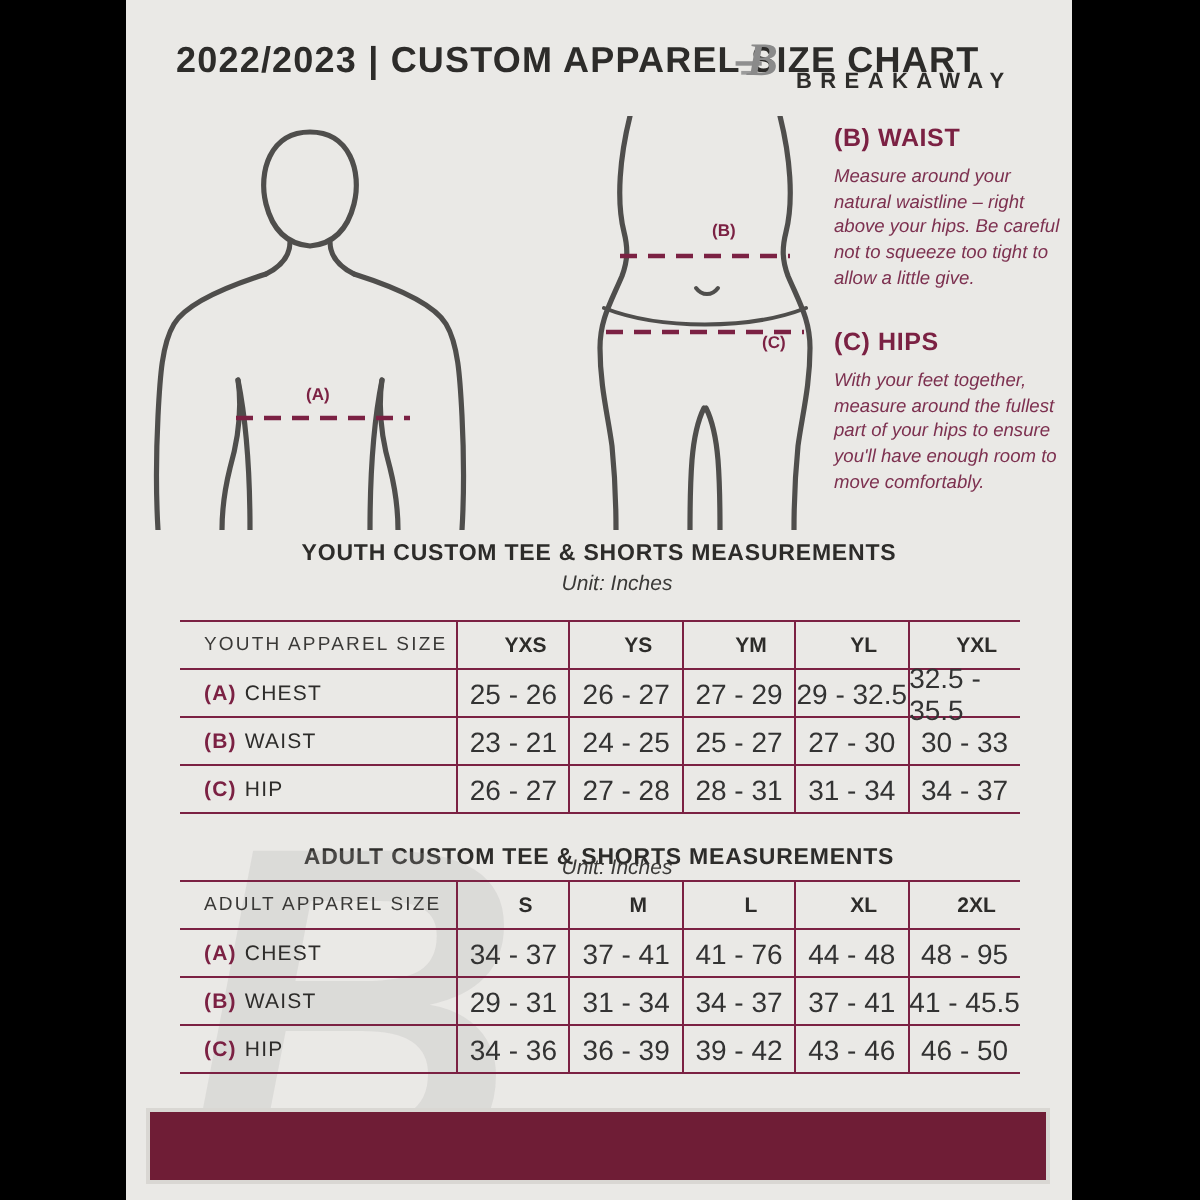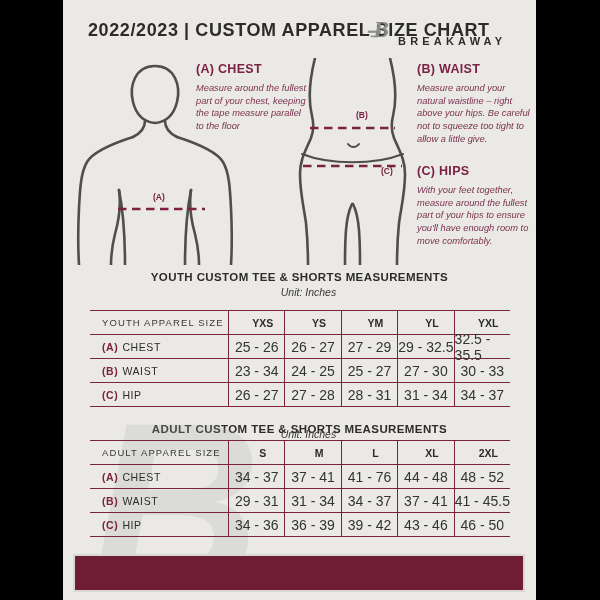--- a/index.html
+++ b/index.html
@@ -110,24 +110,20 @@
       <path d="M58,86 C61,90 66,90 69,86" stroke-width="2"></path>
     </g>
     <line x1="20" y1="70" x2="105" y2="70" stroke="#7b2143" stroke-width="2.3" stroke-dasharray="8.5 5.5"></line>
     <line x1="13" y1="108" x2="112" y2="108" stroke="#7b2143" stroke-width="2.3" stroke-dasharray="8.5 5.5"></line>
   </svg>
 
   <span class="diagram-label lbl-a">(A)</span>
   <span class="diagram-label lbl-b">(B)</span>
   <span class="diagram-label lbl-c">(C)</span>
 
-  <div class="note note-a">
-    <h3><span>(A)</span> <span>CHEST</span></h3>
-    <p>Measure around the fullest part of your chest, keeping the tape measure parallel to the floor</p>
-  </div>
   <div class="note note-c">
     <h3><span>(C)</span> <span>HIPS</span></h3>
     <p>With your feet together, measure around the fullest part of your hips to ensure you'll have enough room to move comfortably.</p>
   </div>
   <div class="note note-b">
     <h3><span>(B)</span> <span>WAIST</span></h3>
     <p>Measure around your natural waistline – right above your hips. Be careful not to squeeze too tight to allow a little give.</p>
   </div>
 
   <div class="sec-title youth-title">YOUTH CUSTOM TEE &amp; SHORTS MEASUREMENTS</div>
@@ -140,21 +136,21 @@
         <div class="cell head-size">YM</div>
         <div class="cell head-size">YL</div>
         <div class="cell head-size">YXL</div>
         <div class="cell label-cell row-label"><span class="prefix">(A)</span>CHEST</div>
         <div class="cell value-cell">25 - 26</div>
         <div class="cell value-cell">26 - 27</div>
         <div class="cell value-cell">27 - 29</div>
         <div class="cell value-cell">29 - 32.5</div>
         <div class="cell value-cell">32.5 - 35.5</div>
         <div class="cell label-cell row-label"><span class="prefix">(B)</span>WAIST</div>
-        <div class="cell value-cell">23 - 34</div>
+        <div class="cell value-cell">23 - 21</div>
         <div class="cell value-cell">24 - 25</div>
         <div class="cell value-cell">25 - 27</div>
         <div class="cell value-cell">27 - 30</div>
         <div class="cell value-cell">30 - 33</div>
         <div class="cell label-cell row-label"><span class="prefix">(C)</span>HIP</div>
         <div class="cell value-cell">26 - 27</div>
         <div class="cell value-cell">27 - 28</div>
         <div class="cell value-cell">28 - 31</div>
         <div class="cell value-cell">31 - 34</div>
         <div class="cell value-cell">34 - 37</div>
@@ -169,21 +165,21 @@
         <div class="cell head-size">S</div>
         <div class="cell head-size">M</div>
         <div class="cell head-size">L</div>
         <div class="cell head-size">XL</div>
         <div class="cell head-size">2XL</div>
         <div class="cell label-cell row-label"><span class="prefix">(A)</span>CHEST</div>
         <div class="cell value-cell">34 - 37</div>
         <div class="cell value-cell">37 - 41</div>
         <div class="cell value-cell">41 - 76</div>
         <div class="cell value-cell">44 - 48</div>
-        <div class="cell value-cell">48 - 52</div>
+        <div class="cell value-cell">48 - 95</div>
         <div class="cell label-cell row-label"><span class="prefix">(B)</span>WAIST</div>
         <div class="cell value-cell">29 - 31</div>
         <div class="cell value-cell">31 - 34</div>
         <div class="cell value-cell">34 - 37</div>
         <div class="cell value-cell">37 - 41</div>
         <div class="cell value-cell">41 - 45.5</div>
         <div class="cell label-cell row-label"><span class="prefix">(C)</span>HIP</div>
         <div class="cell value-cell">34 - 36</div>
         <div class="cell value-cell">36 - 39</div>
         <div class="cell value-cell">39 - 42</div>

